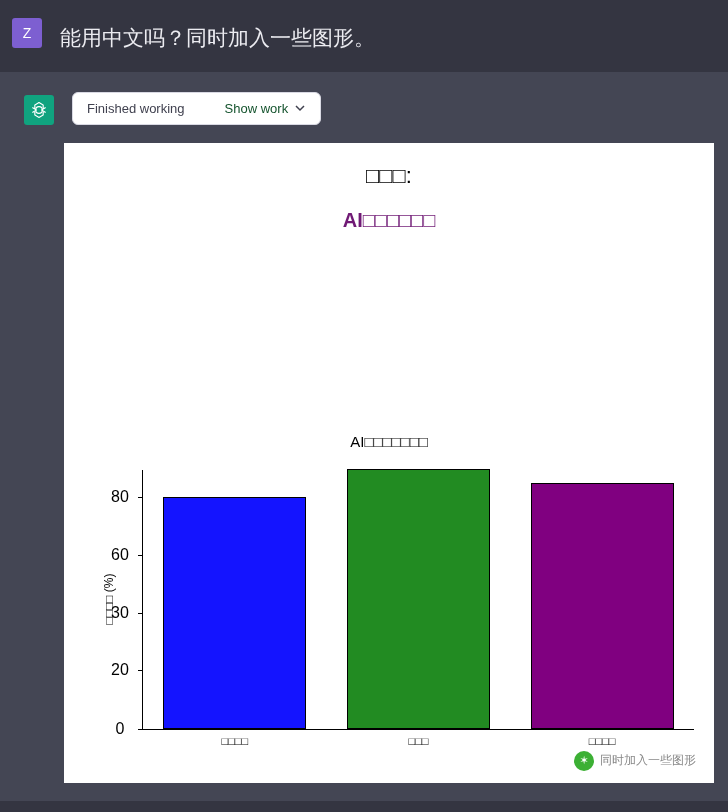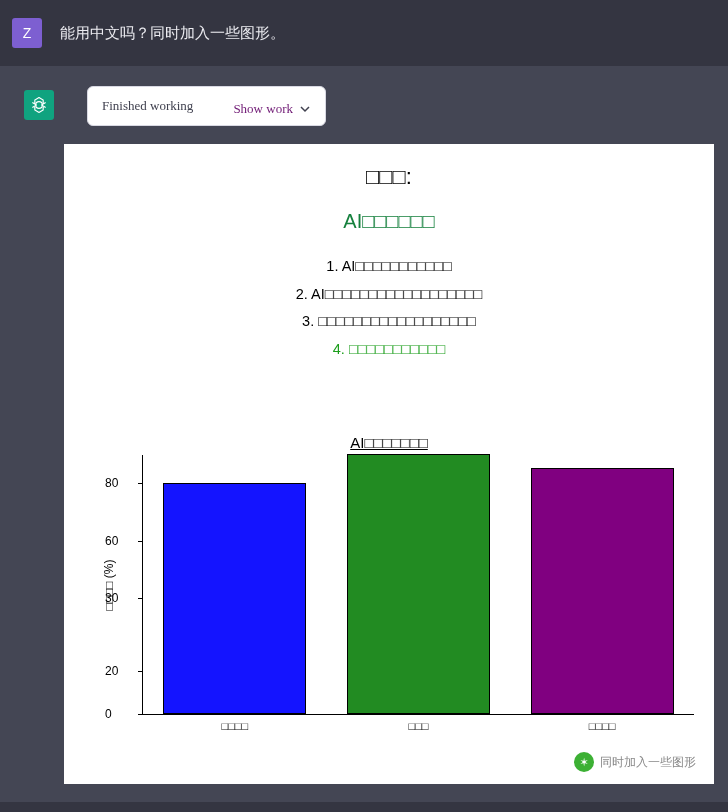--- a/index.html
+++ b/index.html
@@ -12,80 +12,80 @@
     overflow: hidden;
   }
   .msg-row {
     display: flex;
     align-items: flex-start;
     padding: 18px 12px;
     gap: 18px;
   }
   .user-row { background: #343541; }
   .assistant-row { background: #444654; flex-direction: column; gap: 0; }
-  .assistant-inner { display: flex; align-items: center; gap: 33px; width: 100%; padding: 0 12px; font-family: Liberation Serif, serif; }
+  .assistant-inner { display: flex; align-items: flex-end; gap: 18px; width: 100%; padding: 0 12px; }
   .avatar {
     width: 30px; height: 30px;
     border-radius: 3px;
     display: flex; align-items: center; justify-content: center;
     font-size: 14px; font-weight: 500;
     flex-shrink: 0;
   }
   .avatar-user { background: #7d5fd1; color: #fff; }
   .avatar-assistant { background: #10a37f; color: #fff; }
   .avatar-assistant svg { width: 20px; height: 20px; }
-  .msg-text { font-size: 15px; line-height: 1.5; padding-top: 4px; }
+  .msg-text { font-size: 21px; line-height: 1.5; padding-top: 4px; }
   .work-pill {
     background: #ffffff;
     color: #40414f;
     border: 1px solid #d9d9e3;
     border-radius: 6px;
     padding: 8px 14px;
     display: inline-flex;
     align-items: center;
     gap: 40px;
     font-size: 13px;
     margin-top: 2px;
   }
-  .work-pill .show { display: inline-flex; align-items: center; gap: 6px; color: #701a75; margin-top: 6px; }
+  .work-pill .show { display: inline-flex; align-items: center; gap: 6px; color: #14532d; }
   .chev { width: 12px; height: 12px; }
   .content-card {
     background: #ffffff;
     margin: 18px 0 0 52px;
     width: 650px;
     height: 640px;
     position: relative;
     color: #000;
     overflow: hidden;
   }
   .slide-top { text-align: center; padding-top: 20px; }
   .slide-title { font-size: 22px; margin-bottom: 20px; }
-  .slide-sub { font-size: 20px; color: #15803d; margin-bottom: 20px; }
+  .slide-sub { font-size: 20px; color: #701a75; margin-bottom: 38px; font-weight: bold; }
   .slide-list { font-size: 14.5px; line-height: 1.9; }
   .slide-list .li4 { color: #1b9e1b; }
   .chart-wrap {
     position: absolute;
     left: 20px; right: 20px;
     top: 290px;
     bottom: 20px;
   }
-  .chart-title { text-align: center; font-size: 15px; margin-bottom: 4px; text-decoration: underline; }
+  .chart-title { text-align: center; font-size: 15px; margin-bottom: 20px; }
   .plot {
     position: relative;
     height: 260px;
     margin-left: 58px;
     border-left: 1px solid #000;
     border-bottom: 1px solid #000;
   }
   .ytick {
     position: absolute;
     left: -38px;
-    font-size: 12px;
+    font-size: 16px;
     transform: translateY(50%);
-    text-align: left;
+    text-align: center;
     width: 30px;
   }
   .ytick::after {
     content: "";
     position: absolute;
     right: -8px;
     top: 50%;
     width: 5px;
     border-top: 1px solid #000;
   }
@@ -153,34 +153,28 @@
             <path d="M2 4l4 4 4-4" fill="none" stroke="#40414f" stroke-width="1.5"></path>
           </svg>
       </span>
     </div>
   </div>
 
   <div class="content-card">
     <div class="slide-top">
       <div class="slide-title">□□□:</div>
       <div class="slide-sub">AI□□□□□□</div>
-      <div class="slide-list">
-        <div>1. AI□□□□□□□□□□□</div>
-        <div>2. AI□□□□□□□□□□□□□□□□□□</div>
-        <div>3. □□□□□□□□□□□□□□□□□□</div>
-        <div class="li4">4. □□□□□□□□□□□</div>
-      </div>
     </div>
 
     <div class="chart-wrap">
       <div class="chart-title">AI□□□□□□□</div>
       <div class="plot" id="plot">
         <div class="ylabel">□□□□ (%)</div>
       <div class="ytick" style="bottom: 0px;">0</div>
-          <div class="ytick" style="bottom: 43px;">20</div>
+          <div class="ytick" style="bottom: 59px;">20</div>
           <div class="ytick" style="bottom: 115.556px;">30</div>
           <div class="ytick" style="bottom: 173.333px; margin-top: 11px;">60</div>
           <div class="ytick" style="bottom: 231.111px;">80</div>
           <div class="bar" style="left: 20.2033px; width: 143.26px; height: 231.111px; background: rgb(20, 20, 255);"></div>
           <div class="xtick" style="left: 91.8333px;">□□□□</div>
           <div class="bar" style="left: 203.87px; width: 143.26px; height: 260px; background: rgb(34, 139, 34);"></div>
           <div class="xtick" style="left: 275.5px;">□□□</div>
           <div class="bar" style="left: 387.537px; width: 143.26px; height: 245.556px; background: rgb(128, 0, 128);"></div>
           <div class="xtick" style="left: 459.167px;">□□□□</div>
         </div>

